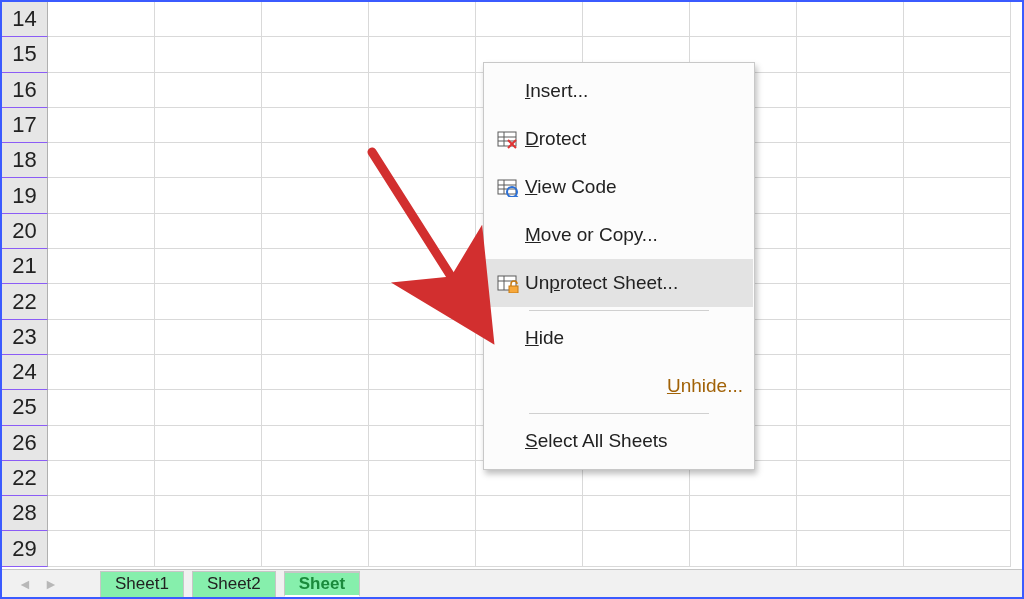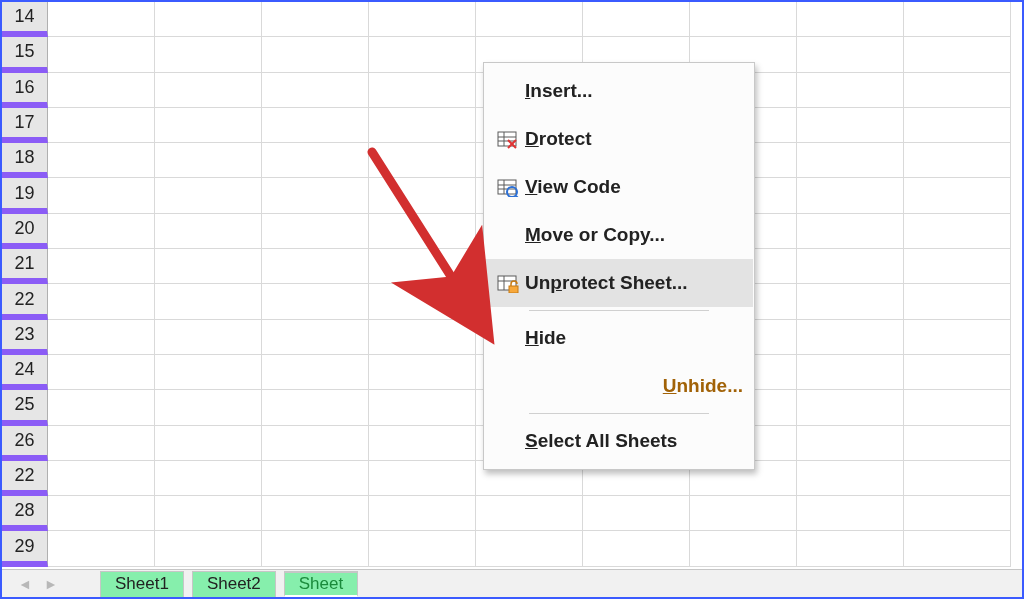--- a/index.html
+++ b/index.html
@@ -7,50 +7,50 @@
   .frame {
     width: 1024px; height: 599px; position: relative; overflow: hidden;
     border: 2px solid #3b5bff; background: #fff;
   }
   
   .sheet-area { position: absolute; inset: 0 0 28px 0; overflow: hidden; }
   .grid { display: grid; grid-template-columns: 46px repeat(9, 107px); }
   .row-header, .cell { height: 35.3px; }
   .row-header {
     background: #e6e6e6; color: #222; border-right: 1px solid #b0b0b0;
-    border-bottom: 6px solid #8b5cf6; display: flex; align-items: center;
-    justify-content: center; font-size: 18px;
+    border-bottom: 1px solid #8b5cf6; display: flex; align-items: center;
+    justify-content: center; font-size: 22px;
   }
   .cell { border-right: 1px solid #d9d9d9; border-bottom: 1px solid #d9d9d9; background: #fff; }
   
   .sheet-bar {
     position: absolute; left: 0; right: 0; bottom: 0; height: 28px;
     background: #f1f1f1; border-top: 1px solid #c6c6c6; display: flex; align-items: center;
     padding-left: 10px; font-size: 17px;
   }
   .nav-btn {
     width: 26px; height: 20px; display: inline-flex; align-items: center; justify-content: center;
     color: #b8b8b8; font-size: 14px; user-select: none;
   }
   .tab {
     padding: 2px 14px 3px 14px; border: 1px solid #c6c6c6; border-bottom: none;
     background: #86efac; margin-left: 8px; height: 26px; display: inline-flex; align-items: center;
     color: #222;
     justify-content: center;
   }
   .tab.active {
-    border-top: 2px solid #c6c6c6; border-bottom: 2px solid #fff; color: #1a8a3b; font-weight: 400;
+    border-top: 2px solid #c6c6c6; border-bottom: 2px solid #fff; color: #1a8a3b; font-weight: 700;
     margin-bottom: -1px;
   }
   .tab-sep { margin-left: 28px; }
   
   .context-menu {
     position: absolute; left: 481px; top: 60px; width: 272px;
     background: #fcfcfc; border: 1px solid #c8c8c8;
-    box-shadow: 2px 4px 6px rgba(0,0,0,.25); padding: 4px 1px; font-weight: bold;
+    box-shadow: 2px 4px 6px rgba(0,0,0,.25); padding: 4px 1px;
   }
   .cm-item {
     display: flex; align-items: center; height: 48px; padding: 0 10px 0 6px;
     font-size: 19px; color: #222; position: relative;
   }
   .cm-item.disabled { color: #a16207; text-align: right; }
   .cm-item.highlight { background: #e3e3e3; }
   .cm-icon { width: 34px; display: inline-flex; align-items: center; justify-content: center; }
   .cm-label { flex: 1; }
   .cm-sep { height: 1px; background: #d0d0d0; margin: 3px 44px 3px 44px; }

